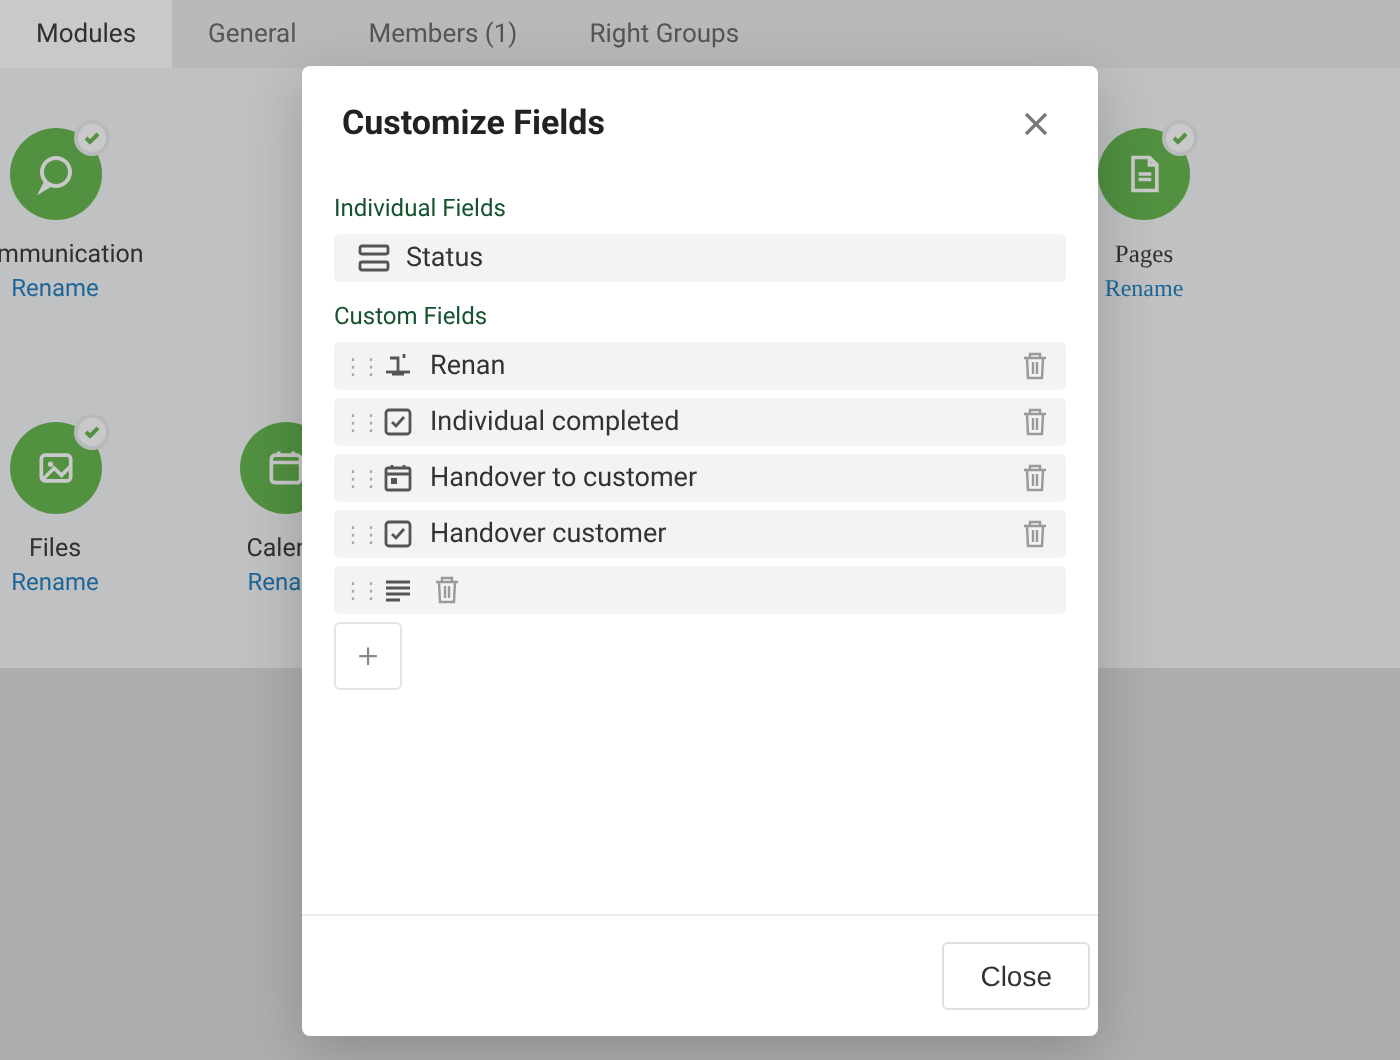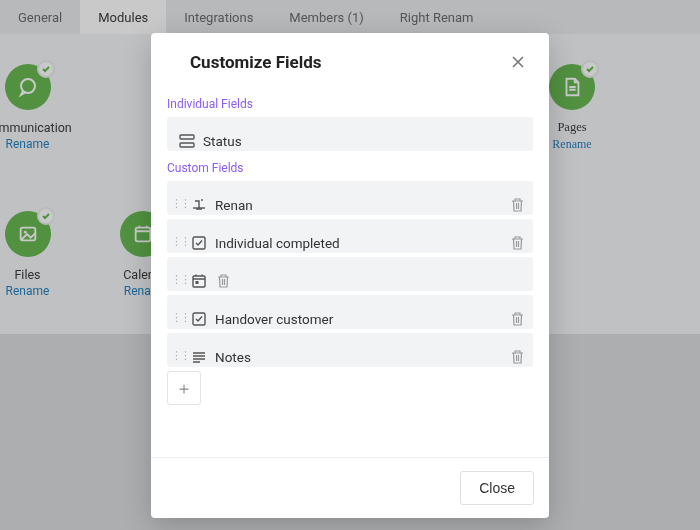--- a/index.html
+++ b/index.html
@@ -97,45 +97,44 @@
     .modal-header {
       display:flex;
       align-items:center;
       justify-content:space-between;
       padding: 18px 20px 6px 20px;
     }
     .modal-title {
       font-size: 17px;
       font-weight: 700;
       color:#222;
-      margin-left:19px;
     }
     .close-x {
       width:22px;height:22px;
       display:flex;align-items:center;justify-content:center;
       cursor:pointer;
       color:#666;
     }
     .modal-body {
       padding: 8px 16px 10px 16px;
       flex:1;
       overflow:auto;
     }
     .section-label{
       font-size:12px;
-      color:#8b5cf6;
+      color:#14532d;
       margin: 10px 0 6px 0;
     }
     .field-row{
       background:#f1f3f5;
       border-radius:3px;
-      height:34px;
+      height:24px;
       display:flex;
-      align-items:flex-start;
-      padding: 16px 8px;
+      align-items:center;
+      padding: 6px 8px;
       font-size:13.5px;
       color:#333;
       margin-bottom:4px;
     }
     .field-row .drag{
       width:10px;
       margin-right:6px;
       color:#aaa;
       display:flex;align-items:center;justify-content:center;
       font-size:11px;
@@ -162,54 +161,51 @@
       border-radius:3px;
       display:flex;align-items:center;justify-content:center;
       color:#888;
       cursor:pointer;
       margin-top:4px;
       font-size:17px;
       line-height:1;
     }
     .modal-footer{
       border-top:1px solid #ececec;
-      padding: 13px 15px;
+      padding: 13px 4px;
       display:flex;
       justify-content:flex-end;
     }
     .close-btn{
       border:1px solid #dcdfe3;
       background:#fff;
       padding: 8px 18px;
       font-size:14px;
       border-radius:3px;
       cursor:pointer;
       color:#333;
     }
     .mod-icon svg { display:block; }
   </style>
 </head>
 <body>
 
 <div class="bg">
   <div class="tabs">
+    <div class="tab active">
+        <span>Modules</span>
+      </div>
     <div class="tab">
         <span>General</span>
       </div>
-    <div class="tab active">
-        <span>Modules</span>
-      </div>
-    <div class="tab">
-        <span>Integrations</span>
-      </div>
     <div class="tab">
         <span>Members (1)</span>
       </div>
     <div class="tab">
-        <span>Right Renam</span>
+        <span>Right Groups</span>
       </div>
   </div>
 
   <div class="modules-area">
     <div class="row" style="margin-left:-30px;">
 
       <div class="module">
         <div class="icon-circle">
           <span class="mod-icon">
               <svg width="24" height="24" viewBox="0 0 24 24" fill="none">
@@ -372,20 +368,21 @@
 
     <div class="field-row">
       <div class="drag">⋮⋮</div>
       <div class="type-icon">
         <svg width="14" height="14" viewBox="0 0 14 14" fill="none">
             <rect x="1" y="2" width="12" height="11" rx="1" stroke="#555" stroke-width="1.4"></rect>
             <path d="M1 5 H13 M4 2 V0.5 M10 2 V0.5" stroke="#555" stroke-width="1.4"></path>
             <rect x="3.5" y="7" width="3" height="3" fill="#555"></rect>
           </svg>
       </div>
+      <div class="field-name">Handover to customer</div>
       <div class="trash">
         <svg width="13" height="14" viewBox="0 0 13 14" fill="none">
             <path d="M1 3 H12 M4 3 V1 H9 V3 M2.5 3 L3 13 H10 L10.5 3 M5.5 5 V11 M7.5 5 V11" stroke="#999" stroke-width="1.2"></path>
           </svg>
       </div>
     </div>
 
     <div class="field-row">
       <div class="drag">⋮⋮</div>
       <div class="type-icon">
@@ -402,21 +399,20 @@
       </div>
     </div>
 
     <div class="field-row">
       <div class="drag">⋮⋮</div>
       <div class="type-icon">
         <svg width="14" height="14" viewBox="0 0 14 14" fill="none">
             <path d="M1 3 H13 M1 6 H13 M1 9 H13 M1 12 H8" stroke="#555" stroke-width="1.4"></path>
           </svg>
       </div>
-      <div class="field-name">Notes</div>
       <div class="trash">
         <svg width="13" height="14" viewBox="0 0 13 14" fill="none">
             <path d="M1 3 H12 M4 3 V1 H9 V3 M2.5 3 L3 13 H10 L10.5 3 M5.5 5 V11 M7.5 5 V11" stroke="#999" stroke-width="1.2"></path>
           </svg>
       </div>
     </div>
 
     <div class="add-btn">
       <span>＋</span>
     </div>

